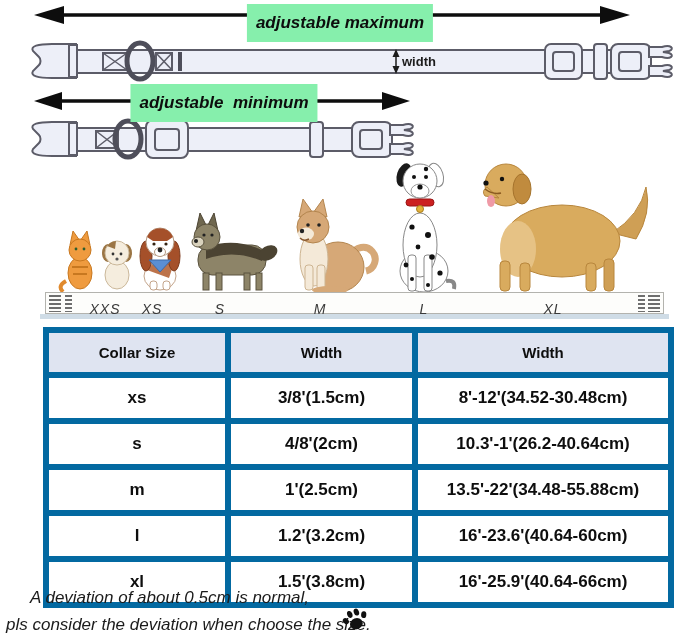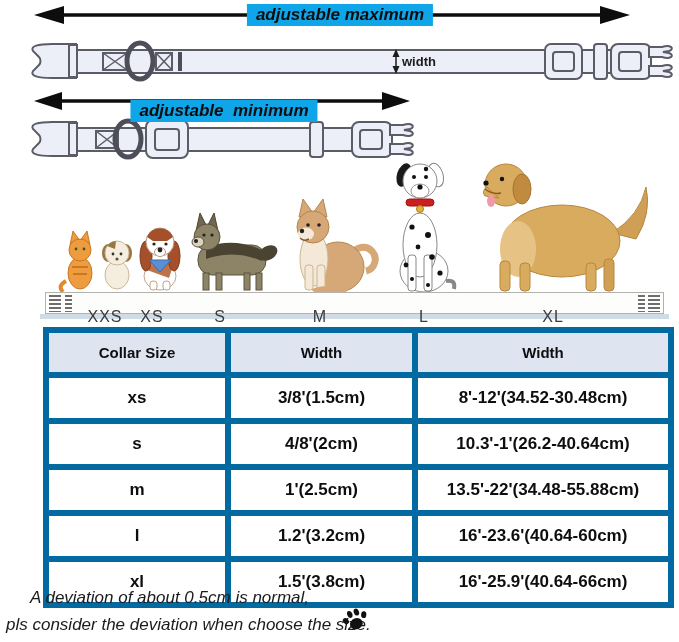--- a/index.html
+++ b/index.html
@@ -5,23 +5,23 @@
   html,body { margin:0; padding:0; background:#fff; }
   .stage {
     position:relative; width:679px; height:642px; background:#ffffff;
     font-family:"Liberation Sans", sans-serif; overflow:hidden;
   }
   svg { position:absolute; left:0; }
 
   
   .arrow-label {
     position:absolute; transform:translateX(-50%);
-    background:#0ea5e9; color:#0d0d0d;
+    background:#86efac; color:#0d0d0d;
     font-style:italic; font-weight:bold; font-size:17px;
-    padding:1px 9px; white-space:pre; line-height:20px;
+    padding:9px 9px; white-space:pre; line-height:20px;
   }
   .width-label {
     position:absolute; font-size:13px; font-weight:bold; color:#1c1c1c;
   }
 
   
   .strip {
     position:absolute; left:45px; top:292px; width:619px; height:22px;
     background:#fdfdfb; border:1px solid #b3b3ae; box-sizing:border-box;
   }
@@ -31,22 +31,22 @@
   }
   .hatch {
     position:absolute; top:2px; height:17px;
     background:repeating-linear-gradient(#6e6e6e 0 2px, transparent 2px 4px);
   }
   .hatch.h1 { left:3px;  width:12px; }
   .hatch.h2 { left:19px; width:7px;  }
   .hatch.h3 { right:18px; width:7px; }
   .hatch.h4 { right:3px;  width:12px; }
   .size-label {
-    position:absolute; top:308px; transform:translateX(-50%);
-    font-size:16px; color:#3a3a3a; letter-spacing:1px;
+    position:absolute; top:301px; transform:translateX(-50%);
+    font-style:italic; font-size:14px; color:#3a3a3a; letter-spacing:1px;
   }
 
   
   .size-table {
     position:absolute; left:43px; top:327px; width:625px;
     border-collapse:collapse; table-layout:fixed;
     color:#0e0e0e; font-weight:bold;
   }
   .size-table th, .size-table td {
     border:6px solid #0369a1; text-align:center; padding:0;
@@ -128,21 +128,21 @@
       <rect x="155" y="51" width="24" height="21" rx="3" fill="none"></rect>
       <rect x="310" y="44" width="13" height="35" rx="3"></rect>
       <rect x="352" y="44" width="40" height="35" rx="7"></rect>
       <rect x="360" y="52" width="22" height="19" rx="3"></rect>
       <path d="M390 47 L403 47 C412 44 416 49 410 51 L404 52 L410 53 C416 55 412 60 403 57 L390 57 Z"></path>
       <path d="M390 66 L403 66 C412 63 416 68 410 70 L404 71 L410 72 C416 74 412 79 403 76 L390 76 Z"></path>
     </g>
   </svg>
 
   <div class="arrow-label" style="left:340px; top:4px">adjustable maximum</div>
-  <div class="arrow-label" style="left:224px; top:100px">adjustable  minimum</div>
+  <div class="arrow-label" style="left:224px; top:84px">adjustable  minimum</div>
   <div class="width-label" style="left:402px; top:54px">width</div>
 
   <svg width="679" height="150" style="top:143px">
 
     <g>
       <path d="M66 138 q-9 5 -3 11" stroke="#e08a2e" stroke-width="4" fill="none"></path>
       <ellipse cx="80" cy="130" rx="12" ry="16" fill="#ef9b3f" stroke="#c87820"></ellipse>
       <line x1="72" y1="124" x2="88" y2="124" stroke="#c87820" stroke-width="2"></line>
       <line x1="73" y1="131" x2="87" y2="131" stroke="#c87820" stroke-width="2"></line>
       <polygon points="70,102 73,88 80,98" fill="#ef9b3f" stroke="#c87820"></polygon>

